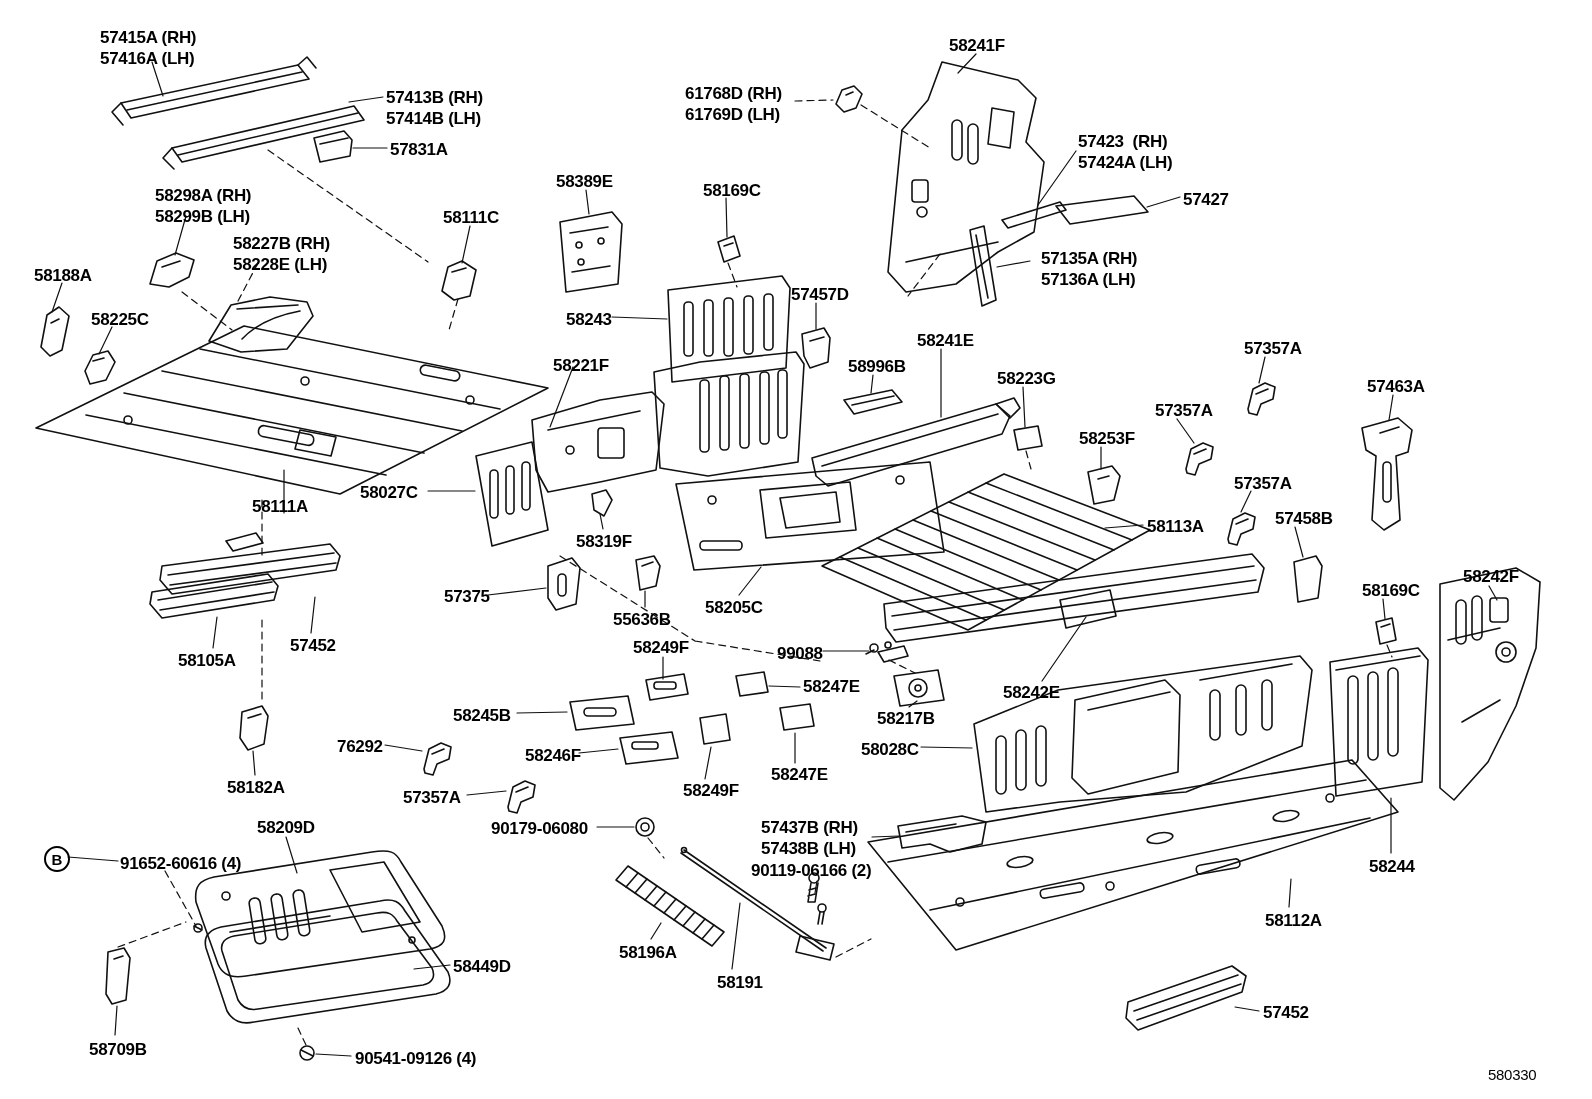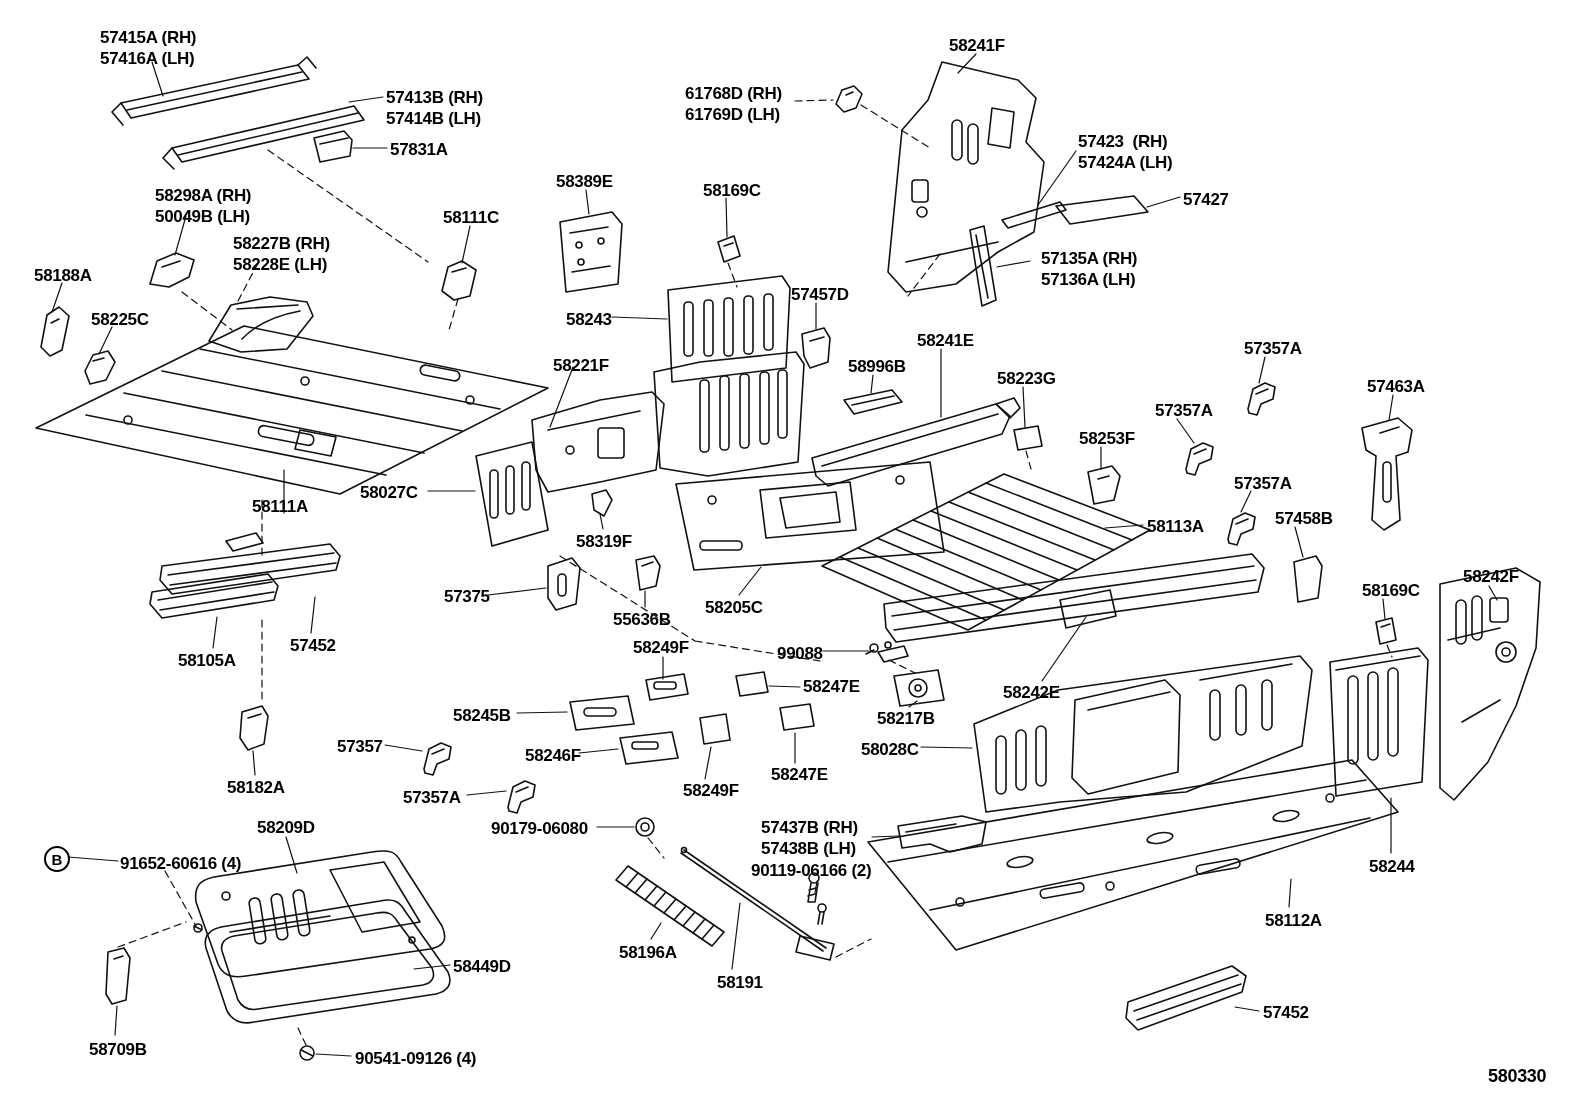--- a/index.html
+++ b/index.html
@@ -4,21 +4,21 @@
 <style>
   html,body{margin:0;padding:0;background:#ffffff;}
   #stage{position:relative;width:1592px;height:1099px;background:#fff;
          font-family:"Liberation Sans",sans-serif;overflow:hidden;border-radius:25px;}
   #art{position:absolute;left:0;top:0;width:1592px;height:1099px;}
   #labels{position:absolute;left:0;top:0;width:100%;height:100%;pointer-events:none;}
   .part-label{position:absolute;font-weight:700;font-size:17px;line-height:21px;
               color:#000;white-space:pre;letter-spacing:-0.3px;}
   .ref-circle{position:absolute;width:22px;height:22px;border:2px solid #000;border-radius:50%;
               font-weight:700;font-size:15px;display:flex;align-items:center;justify-content:center;}
-  .drawing-number{position:absolute;font-weight:700;font-size:18px;letter-spacing:-0.3px;}
+  .drawing-number{position:absolute;font-weight:400;font-size:15px;letter-spacing:-0.3px;}
 </style>
 </head>
 <body>
 
 <div id="stage">
 
 <svg id="art" viewBox="0 0 1592 1099" xmlns="http://www.w3.org/2000/svg">
 <defs>
   <g id="br357">
     <path d="M0,28 L5,8 L17,2 L27,6 L25,18 L13,23 L9,34 L1,32 Z"></path>
@@ -345,21 +345,21 @@
 </g>
 </svg>
 
 <div id="labels">
       <div class="part-label" style="left: 100px; top: 27px;">57415A (RH)
 57416A (LH)</div>
       <div class="part-label" style="left: 386px; top: 87px;">57413B (RH)
 57414B (LH)</div>
       <div class="part-label" style="left: 390px; top: 139px;">57831A</div>
       <div class="part-label" style="left: 155px; top: 185px;">58298A (RH)
-50049B (LH)</div>
+58299B (LH)</div>
       <div class="part-label" style="left: 443px; top: 207px;">58111C</div>
       <div class="part-label" style="left: 233px; top: 233px;">58227B (RH)
 58228E (LH)</div>
       <div class="part-label" style="left: 34px; top: 265px;">58188A</div>
       <div class="part-label" style="left: 91px; top: 309px;">58225C</div>
       <div class="part-label" style="left: 556px; top: 171px;">58389E</div>
       <div class="part-label" style="left: 703px; top: 180px;">58169C</div>
       <div class="part-label" style="left: 685px; top: 83px;">61768D (RH)
 61769D (LH)</div>
       <div class="part-label" style="left: 949px; top: 35px;">58241F</div>
@@ -390,21 +390,21 @@
       <div class="part-label" style="left: 1362px; top: 580px;">58169C</div>
       <div class="part-label" style="left: 1463px; top: 566px;">58242F</div>
       <div class="part-label" style="left: 290px; top: 635px;">57452</div>
       <div class="part-label" style="left: 178px; top: 650px;">58105A</div>
       <div class="part-label" style="left: 633px; top: 637px;">58249F</div>
       <div class="part-label" style="left: 777px; top: 643px;">99088</div>
       <div class="part-label" style="left: 803px; top: 676px;">58247E</div>
       <div class="part-label" style="left: 1003px; top: 682px;">58242E</div>
       <div class="part-label" style="left: 877px; top: 708px;">58217B</div>
       <div class="part-label" style="left: 453px; top: 705px;">58245B</div>
-      <div class="part-label" style="left: 337px; top: 736px;">57357</div>
+      <div class="part-label" style="left: 337px; top: 736px;">76292</div>
       <div class="part-label" style="left: 525px; top: 745px;">58246F</div>
       <div class="part-label" style="left: 861px; top: 739px;">58028C</div>
       <div class="part-label" style="left: 771px; top: 764px;">58247E</div>
       <div class="part-label" style="left: 683px; top: 780px;">58249F</div>
       <div class="part-label" style="left: 403px; top: 787px;">57357A</div>
       <div class="part-label" style="left: 227px; top: 777px;">58182A</div>
       <div class="part-label" style="left: 257px; top: 817px;">58209D</div>
       <div class="part-label" style="left: 491px; top: 818px;">90179-06080</div>
       <div class="part-label" style="left: 761px; top: 817px;">57437B (RH)
 57438B (LH)</div>

